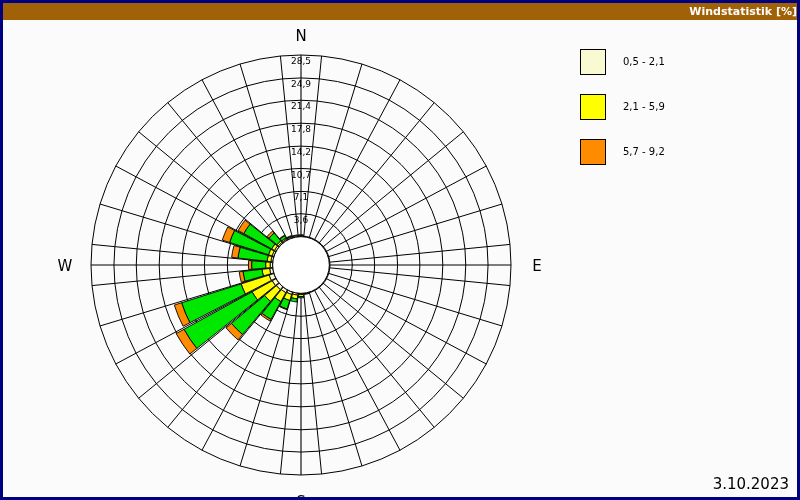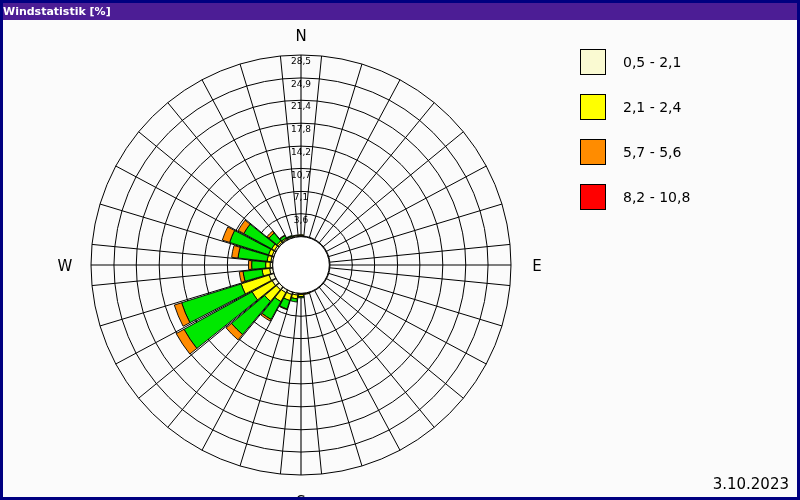--- a/index.html
+++ b/index.html
@@ -13,24 +13,24 @@
   #app{
     position:relative;
     width:800px;height:500px;
     box-sizing:border-box;
     border:3px solid #000080;
     background:#fbfbfb;
   }
   #titlebar{
     position:absolute;top:0;left:0;
     width:794px;height:17px;
-    background:#4c1d95;
+    background:#a16207;
     color:#ffffff;
     font-size:11px;font-weight:bold;
-    text-align:left;
+    text-align:right;
     line-height:17px;
     letter-spacing:0px;
   }
   #plotarea{
     position:absolute;
     top:17px;left:0;
     width:794px;height:477px;
     background:#fbfbfb;
   }
   svg{display:block;}
@@ -57,21 +57,21 @@
   }
   .swatch{
     width:26px;height:26px;
     border:1.5px solid #000000;
     box-sizing:border-box;
     flex:0 0 auto;
   }
   .leglabel{
     margin-left:17px;
     font-family:"DejaVu Sans","Liberation Sans",sans-serif;
-    font-size:14px;color:#000000;
+    font-size:10px;color:#000000;
     white-space:nowrap;
     text-align:center;
   }
   #datestamp{
     position:absolute;
     right:8px;bottom:4px;
     font-family:"DejaVu Sans","Liberation Sans",sans-serif;
     font-size:15px;color:#000000;
   }
 </style>
@@ -232,26 +232,22 @@
     </svg>
   </div>
 
   <div id="legend">
       <div class="legrow">
         <div class="swatch" style="background: rgb(250, 250, 210);"></div>
         <div class="leglabel">0,5 - 2,1</div>
       </div>
       <div class="legrow">
         <div class="swatch" style="background: rgb(255, 255, 0);"></div>
-        <div class="leglabel">2,1 - 2,4</div>
+        <div class="leglabel">2,1 - 5,9</div>
       </div>
       <div class="legrow">
         <div class="swatch" style="background: rgb(255, 140, 0);"></div>
-        <div class="leglabel">5,7 - 5,6</div>
-      </div>
-      <div class="legrow">
-        <div class="swatch" style="background: rgb(255, 0, 0);"></div>
-        <div class="leglabel">8,2 - 10,8</div>
+        <div class="leglabel">5,7 - 9,2</div>
       </div>
     </div>
 
   <div id="datestamp">3.10.2023</div>
 </div>
 
 </body></html>

